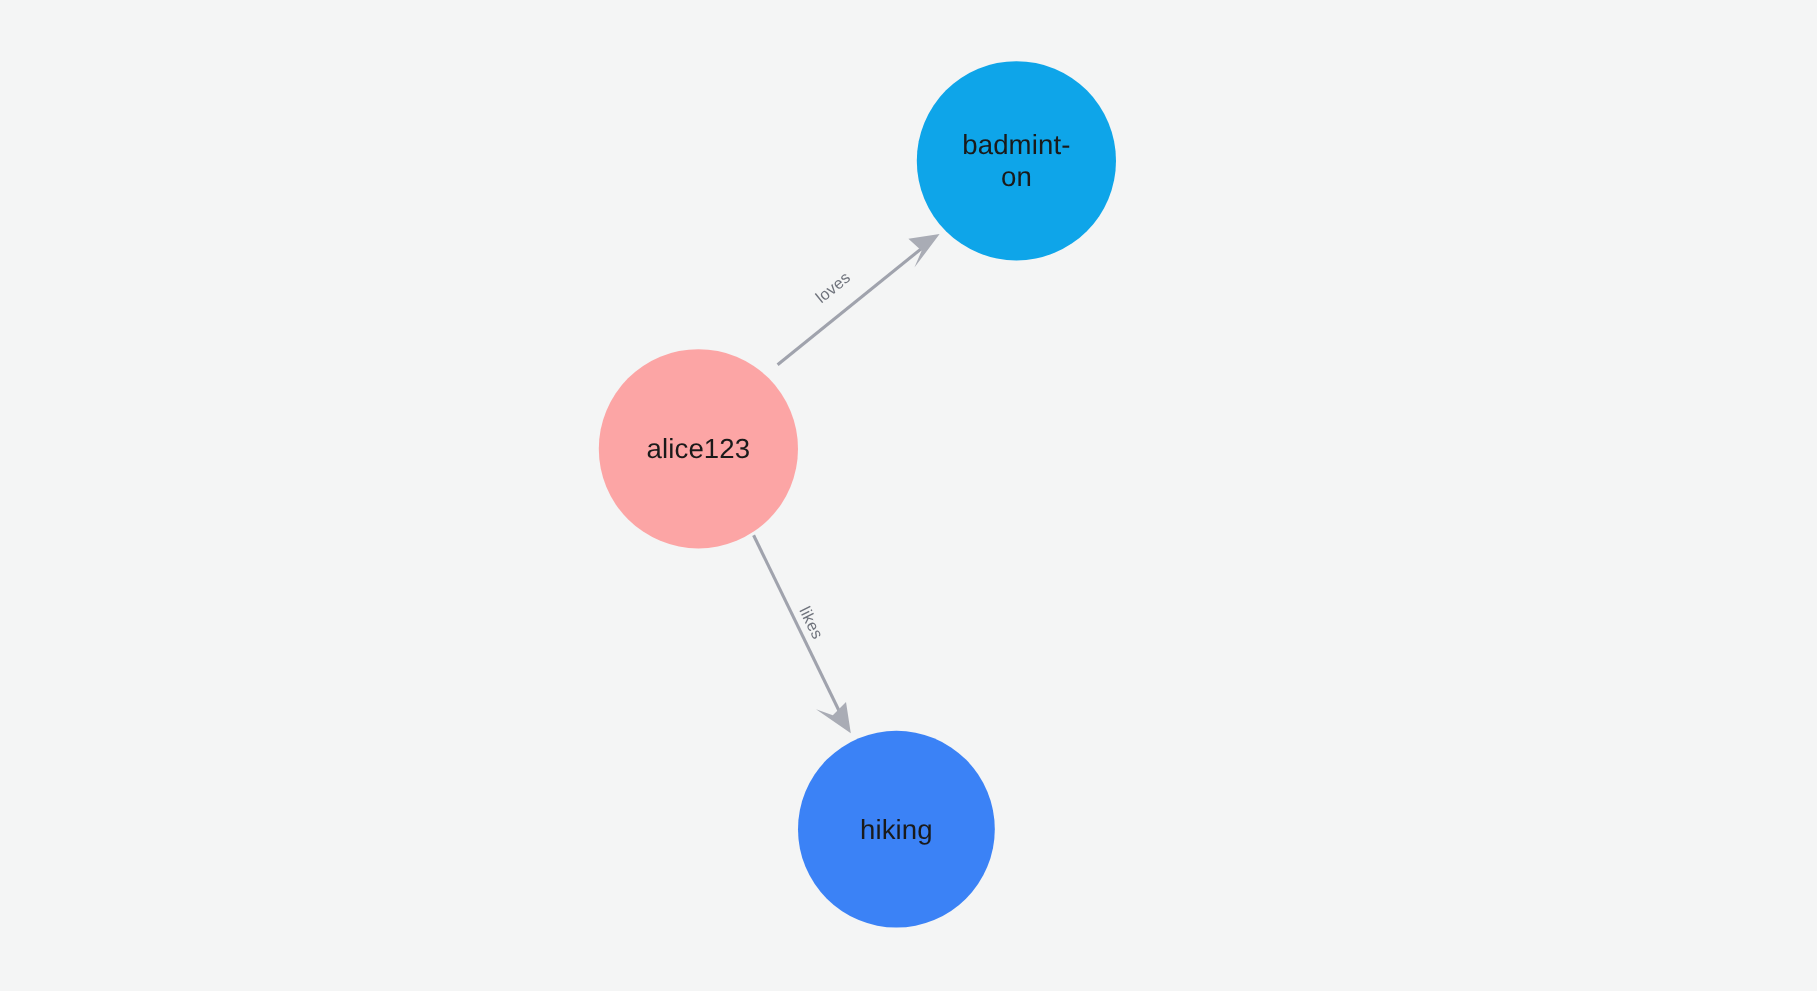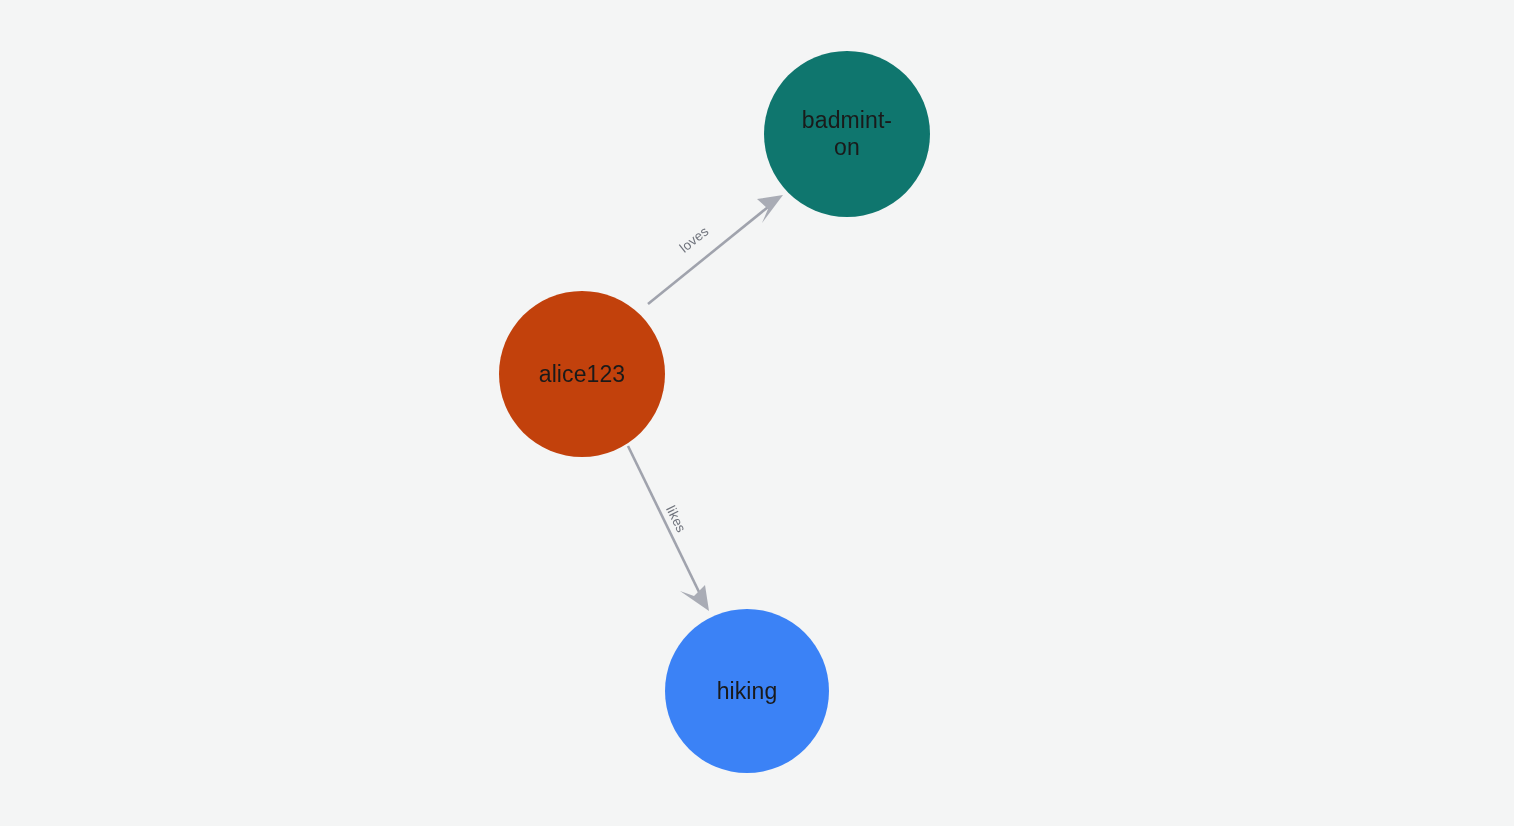--- a/index.html
+++ b/index.html
@@ -82,25 +82,25 @@
       <text class="edge-label-text" x="697" y="243" text-anchor="middle" transform="rotate(-38.8 697 243)">loves</text>
     </g>
 
     <g>
       <line class="edge-line" x1="628" y1="446" x2="700" y2="594"></line>
       <path class="edge-arrow" d="M 709 611 L 705 585 L 694 596 L 680 591 Z"></path>
       <text class="edge-label-text" x="672" y="521" text-anchor="middle" transform="rotate(63.8 672 521)">likes</text>
     </g>
   </svg>
 
-  <div class="graph-node" style="left:499px; top:291px; width:166px; height:166px; background:#c2410c;">
+  <div class="graph-node" style="left:499px; top:291px; width:166px; height:166px; background:#fca5a5;">
     <span class="node-label">alice123</span>
   </div>
 
-  <div class="graph-node" style="left:764px; top:51px; width:166px; height:166px; background:#0f766e;justify-content:center;">
+  <div class="graph-node" style="left:764px; top:51px; width:166px; height:166px; background:#0ea5e9;justify-content:center;">
     <span class="node-label">badmint-
 on</span>
   </div>
 
   <div class="graph-node" style="left:665px; top:609px; width:164px; height:164px; background:#3b82f6;">
     <span class="node-label">hiking</span>
   </div>
 
 </div>
 

